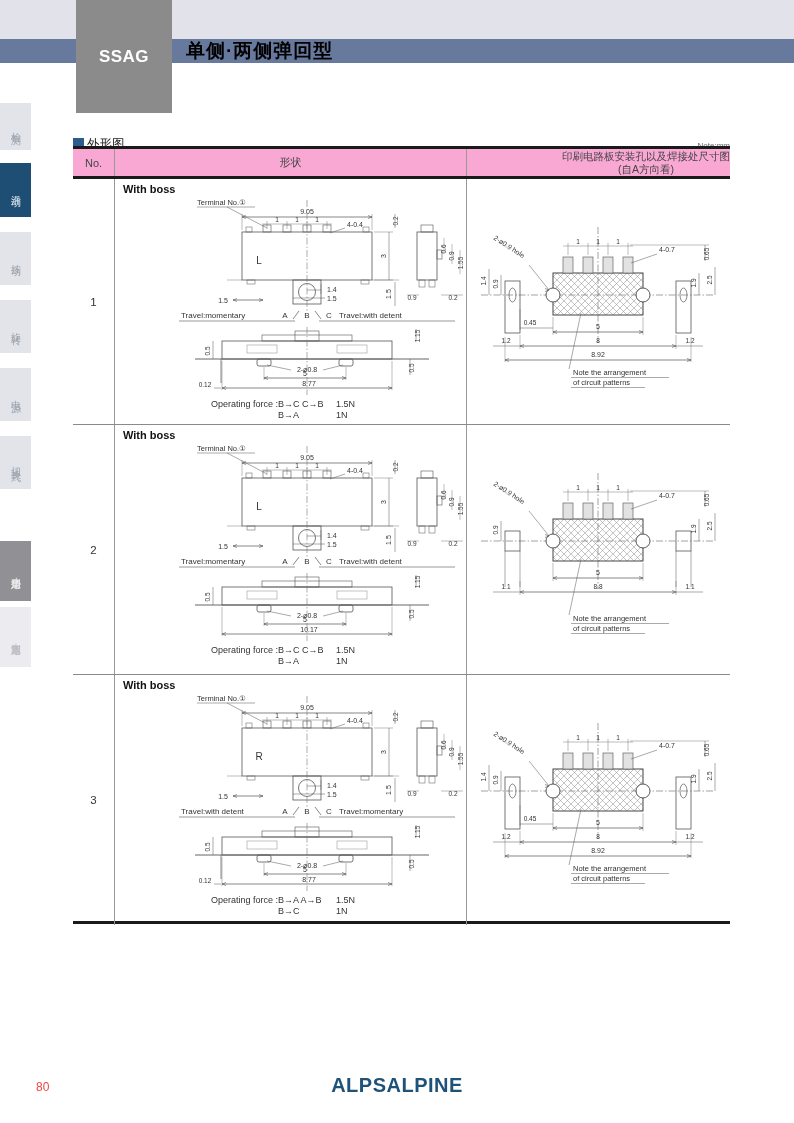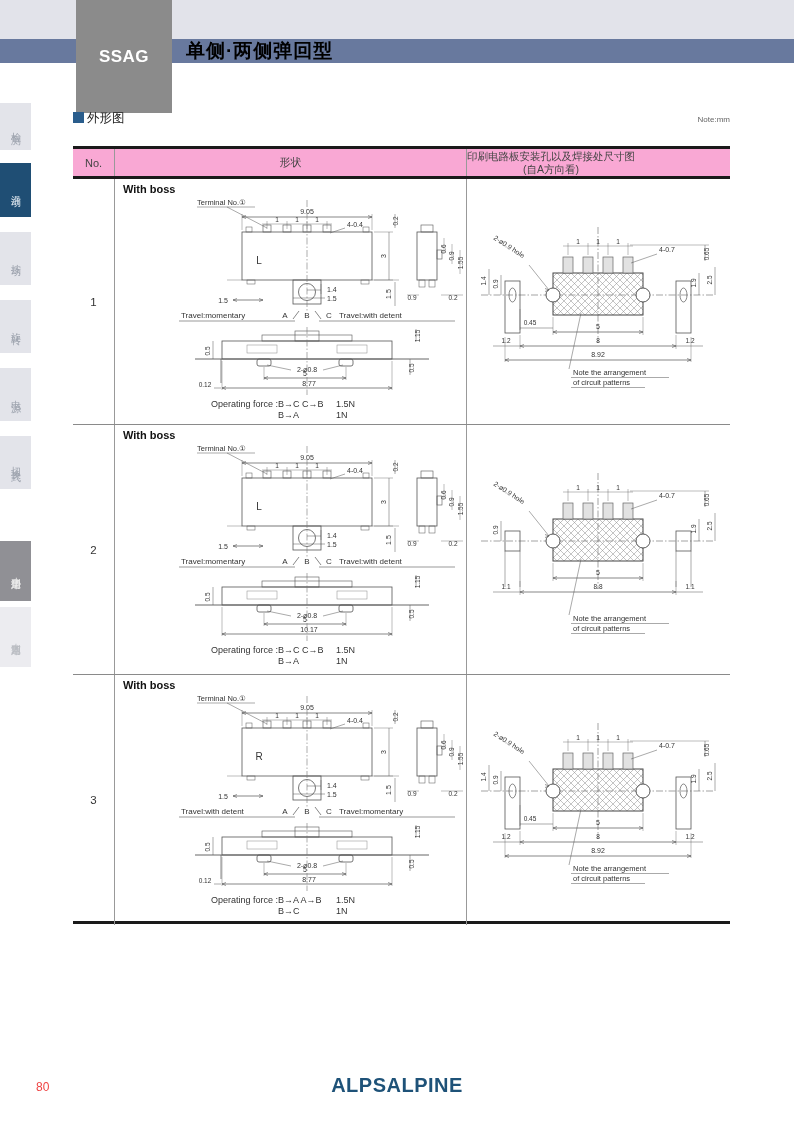--- a/index.html
+++ b/index.html
@@ -13,21 +13,21 @@
   .graybox{left:76px;top:0;width:96px;height:113px;background:#8b8b8b;display:flex;align-items:center;justify-content:center;}
   .graybox span{color:#ffffff;font-weight:bold;font-size:17px;letter-spacing:0.5px;}
   
   .tab{left:0;width:31px;display:flex;align-items:center;justify-content:center;
        writing-mode:vertical-rl;text-orientation:upright;font-size:10px;letter-spacing:3px;}
   .tab.plain{background:#e3e4ea;color:#9ba1ac;}
   .tab.blue{background:#1f4e74;color:#d7e1ea;}
   .tab.gray{background:#909095;color:#ececec;}
   .tab.faint{background:#ececf0;color:#b9bcc2;}
   
-  .sectionrow{left:73px;top:108px;width:657px;height:18px;}
+  .sectionrow{left:73px;top:134px;width:657px;height:18px;}
   .sq{display:inline-block;width:11px;height:11px;background:#2a5d8c;vertical-align:-1px;margin-right:3px;}
   .sectitle{font-size:12.5px;color:#222;}
   .unit{position:absolute;right:0;top:7px;font-size:8px;color:#666;}
   
   .table{left:73px;top:146px;width:657px;height:778px;border-top:3px solid #1a1a1a;border-bottom:3px solid #1a1a1a;box-sizing:border-box;}
   .thead{position:absolute;left:0;top:0;width:657px;height:30px;background:#f9a8d4;border-bottom:3px solid #1a1a1a;box-sizing:border-box;display:flex;}
   .trow{position:absolute;left:0;width:657px;border-bottom:1px solid #8a8a8a;box-sizing:border-box;display:flex;}
   .trow.last{border-bottom:none;}
   .c-no{width:42px;border-right:1px solid #999;box-sizing:border-box;display:flex;align-items:center;justify-content:center;}
   .c-shape{width:352px;border-right:1px solid #999;box-sizing:border-box;position:relative;}
@@ -86,21 +86,21 @@
 
 <div class="abs sectionrow">
   <span class="sq"></span><span class="sectitle">外形图</span>
   <span class="unit">Note:mm</span>
 </div>
 
 <div class="abs table">
   <div class="thead">
     <div class="c-no">No.</div>
     <div class="c-shape" style="display:flex;align-items:center;justify-content:center;">形状</div>
-    <div class="c-pcb" style="display:flex;align-items:center;justify-content:flex-start;">
+    <div class="c-pcb" style="display:flex;align-items:center;justify-content:flex-end;">
       <div class="hdr2">
         <div>印刷电路板安装孔以及焊接处尺寸图</div>
         <div>(自A方向看)</div>
       </div>
     </div>
   </div>
 
   <div class="trow" style="top:30px;height:246px;">
     <div class="c-no">
         <span class="rowno">1</span>

